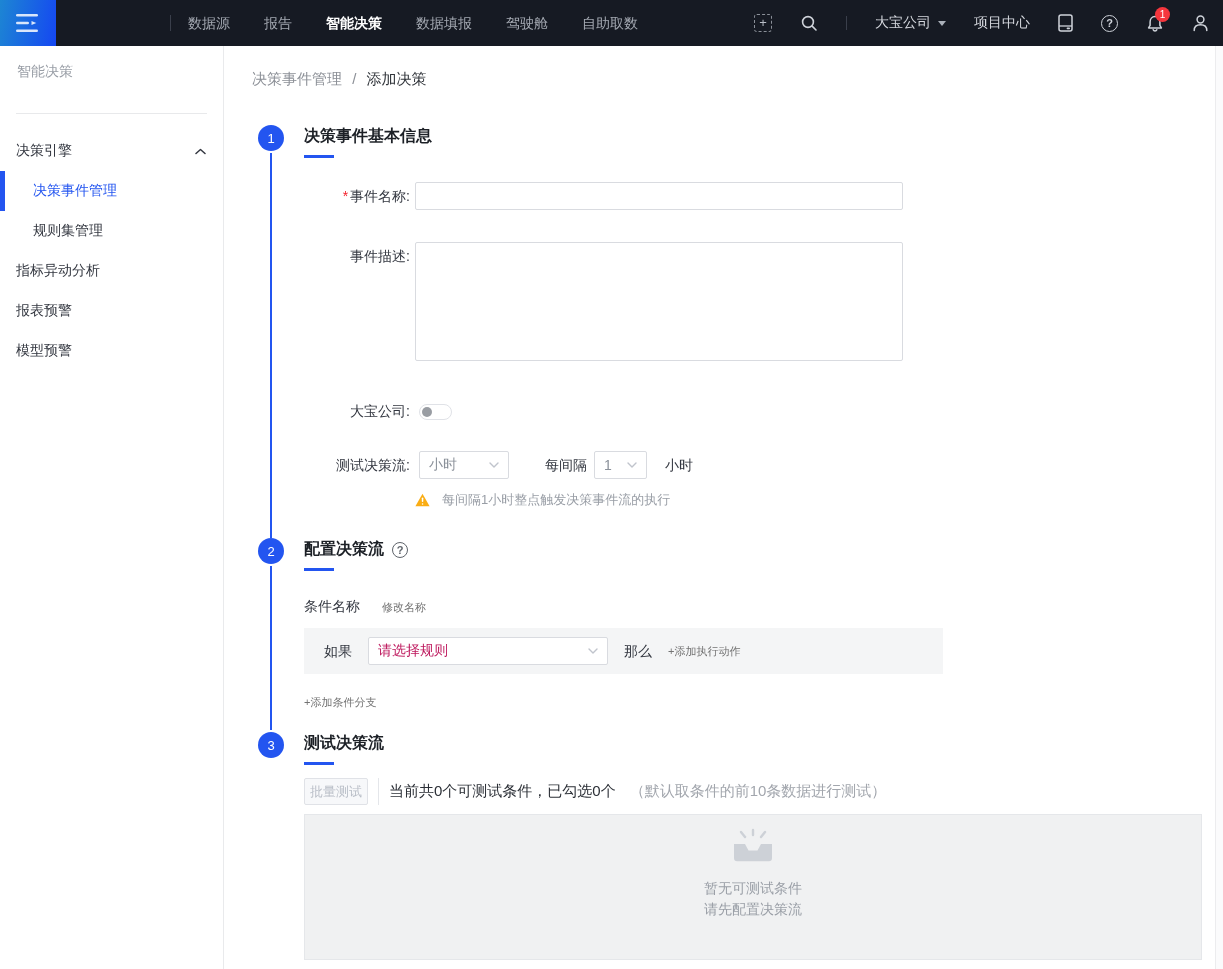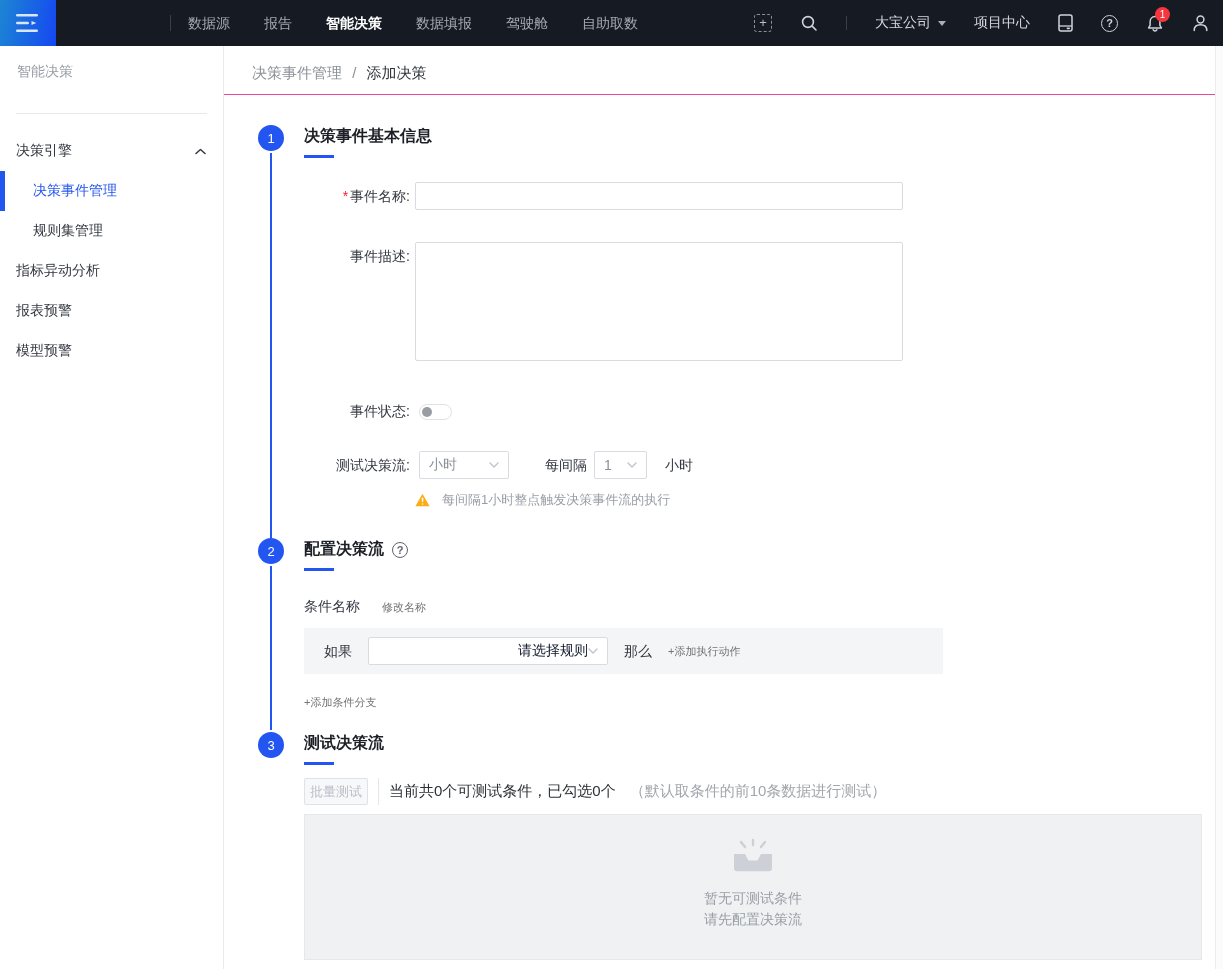--- a/index.html
+++ b/index.html
@@ -30,21 +30,21 @@
   .sb-divider{position:absolute;left:16px;right:16px;top:67px;height:1px;background:#e8e9eb;}
   .sb-row{position:absolute;left:0;width:223px;height:40px;display:flex;align-items:center;cursor:pointer;font-size:14px;color:#333740;}
   .sb-row .lbl{padding-left:16px;}
   .sb-row.child .lbl{padding-left:33px;}
   .sb-row.active{color:#2355f0;}
   .active-bar{position:absolute;left:0;top:0;width:5px;height:40px;background:#2355f0;}
   .sb-chevron{margin-left:auto;margin-right:17px;display:flex;}
 
   
   .main{position:absolute;left:224px;top:46px;right:0;bottom:0;background:#fff;}
-  .page-head{position:absolute;left:0;top:2px;right:0;height:49px;border-bottom:3px solid #ec4899;background:#fff;}
+  .page-head{position:absolute;left:0;top:8px;right:0;height:49px;border-bottom:3px solid #ec4899;background:#fff;}
   .crumb{position:absolute;left:28px;top:0;height:49px;line-height:49px;font-size:15px;}
   .crumb .parent{color:#8c9097;cursor:pointer;}
   .crumb .sep{color:#8c9097;margin:0 6px;}
   .crumb .current{color:#30343a;}
   .btn{position:absolute;top:10px;width:84px;height:28px;border-radius:2px;font-size:13px;text-align:center;line-height:26px;cursor:pointer;margin-top:40px;}
   .btn-save{right:120px;background:#2355f0;border:1px solid #2355f0;color:#fff;line-height:27px;}
   .btn-cancel{right:26px;background:#fff;border:1px solid #d9dbe0;color:#595f66;}
 
   .content{position:absolute;left:0;top:49px;right:0;bottom:0;background:#fff;}
   .abs{position:absolute;}
@@ -58,37 +58,37 @@
   .f-label{height:28px;line-height:28px;font-size:14px;color:#333740;text-align:right;width:186px;left:0;}
   .req{color:#f5222d;margin-right:2px;}
   .f-input{border:1px solid #d9dbe0;border-radius:2px;background:#fff;font-size:14px;padding:0 8px;color:#333;outline:none;font-family:inherit;}
   textarea.f-input{resize:none;padding:6px 8px;}
 
   .toggle{width:33px;height:16px;border:1px solid #e0e2e7;border-radius:9px;background:#fff;cursor:pointer;position:relative;}
   .toggle .knob{position:absolute;left:2px;top:2px;width:10px;height:10px;border-radius:50%;background:#999da3;}
 
   .select{border:1px solid #d9dbe0;border-radius:2px;background:#fff;height:28px;display:flex;align-items:center;padding:0 9px;cursor:pointer;font-size:14px;color:#8a9099;}
   .select .val{flex:1;white-space:nowrap;overflow:hidden;}
-  .select .ph{color:#0f172a;text-align:right;}
+  .select .ph{color:#be185d;}
   .inline-lbl{height:28px;line-height:28px;font-size:14px;color:#333740;}
   .warn-row{display:flex;align-items:center;gap:12px;}
   .warn-text{font-size:13px;color:#999ea6;}
 
   .link{color:#737373;font-size:11px;cursor:pointer;white-space:nowrap;}
   .cond-row{display:flex;align-items:center;gap:22px;}
   .cond-name{font-size:14px;color:#333740;}
   .if-band{background:#f4f5f6;display:flex;align-items:center;gap:16px;padding-left:20px;}
 
   .batch-btn{width:64px;height:27px;background:#f7f8fa;border:1px solid #e0e2e7;border-radius:2px;color:#b9bec7;font-size:13px;text-align:center;line-height:25px;cursor:pointer;}
   .test-toolbar{display:flex;align-items:center;height:27px;}
   .v-div{width:1px;height:27px;background:#e4e6ea;margin:0 10px;}
   .summary{font-size:15px;color:#2b2f36;}
   .hint{font-size:15px;color:#a2a6ad;margin-left:14px;}
 
-  .empty-box{background:#f0f1f2;border:1px solid #e5e7ea;display:flex;flex-direction:column;align-items:center;padding-top:22px;}
+  .empty-box{background:#f0f1f2;border:1px solid #e5e7ea;display:flex;flex-direction:column;align-items:center;padding-top:12px;}
   .empty-text{font-size:14px;color:#999ea6;line-height:21px;text-align:center;}
   .empty-icon{margin-bottom:13px;}
 
   .scrollbar{position:absolute;right:0;top:46px;bottom:0;width:8px;background:#fbfbfc;border-left:1px solid #ececee;cursor:pointer;}
 </style>
 </head>
 <body>
 
 <div class="screen">
 
@@ -210,21 +210,21 @@
         <span class="req">*</span><span>事件名称:</span>
       </div>
       <input class="abs f-input" style="left: 191px; top: 87px; width: 488px; height: 28px;" value="">
 
       <div class="abs f-label" style="top:147px;">
         <span>事件描述:</span>
       </div>
       <textarea class="abs f-input" style="left: 191px; top: 147px; width: 488px; height: 119px;"></textarea>
 
       <div class="abs f-label" style="top:302px;">
-        <span>事件状态:</span>
+        <span>大宝公司:</span>
       </div>
       <div class="abs toggle" style="left:195px;top:309px;">
         <span class="knob"></span>
       </div>
 
       <div class="abs f-label" style="top:356px;">
         <span>测试决策流:</span>
       </div>
       <div class="abs select" style="left:195px;top:356px;width:90px;">
         <span class="val">小时</span>

